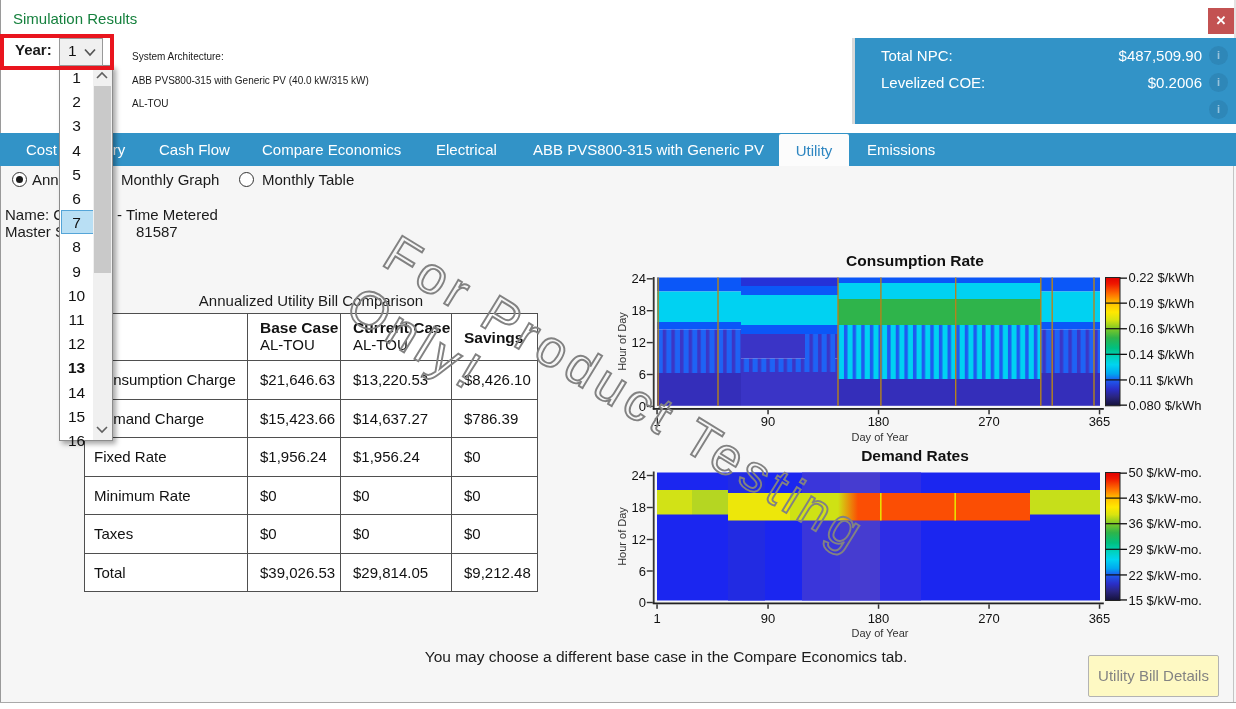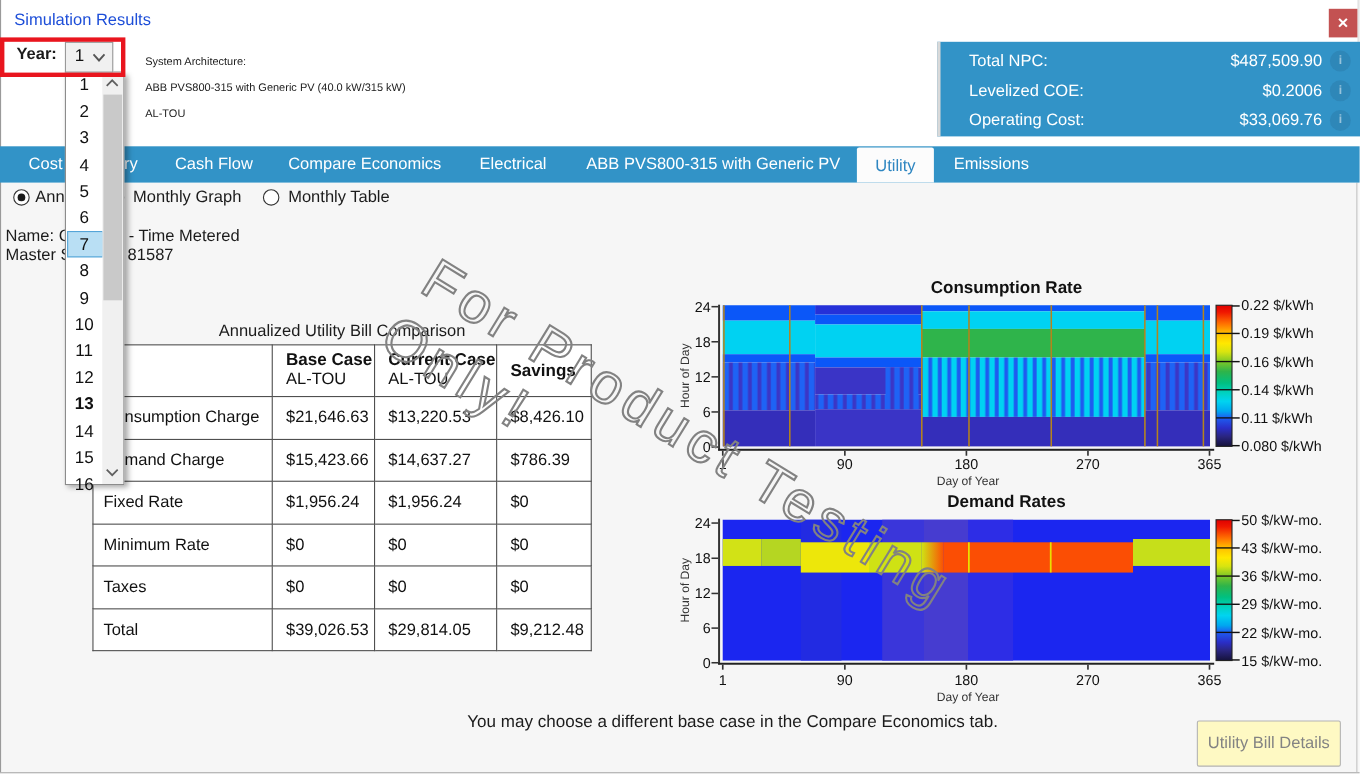--- a/index.html
+++ b/index.html
@@ -4,21 +4,21 @@
 <style>
   html,body{margin:0;padding:0;}
   body{width:1236px;height:709px;overflow:hidden;background:#fff;
        font-family:"Liberation Sans",sans-serif;}
   #page{position:absolute;left:0;top:0;width:1236px;height:709px;background:#fff;}
   .abs{position:absolute;}
   #content{left:0;top:166px;width:1236px;height:536px;background:#f6f6f6;}
   #botline{left:0;top:702px;width:1236px;height:1px;background:#a9a9a9;}
   #leftline{left:0;top:0;width:1px;height:702px;background:#9a9a9a;}
   #rightline{left:1233px;top:166px;width:1px;height:536px;background:#c4c4c4;}
-  #title{left:13px;top:10px;font-size:15px;color:#1d4ed8;}
+  #title{left:13px;top:10px;font-size:15px;color:#15803d;}
   #closebtn{left:1208px;top:8px;width:26px;height:26px;background:#c35252;color:#fff;
      text-align:center;line-height:25px;font-size:13px;font-weight:bold;}
   #rightedge-top{left:1234px;top:0;width:2px;height:38px;background:#e3e3e3;}
   #sysarch{left:132px;top:45px;font-size:10px;color:#1b1b1b;line-height:23.7px;}
   
   #infobox{left:852px;top:38px;width:384px;height:86px;background:#3293c7;
      border-left:3px solid #d9d9d9;color:#fff;font-size:15px;}
   .inforow{position:absolute;left:26px;width:321px;height:20px;}
   .inforow .val{position:absolute;right:0;top:0;}
   .infocirc{position:absolute;left:354px;width:19px;height:19px;border-radius:50%;
@@ -82,21 +82,20 @@
   <div class="abs" id="leftline"></div>
   <div class="abs" id="rightline"></div>
   <div class="abs" id="rightedge-top"></div>
   <div class="abs" id="title">Simulation Results</div>
   <div class="abs" id="closebtn">✕</div>
   <div class="abs" id="sysarch">System Architecture:<br>ABB PVS800-315 with Generic PV (40.0 kW/315 kW)<br>AL-TOU</div>
 
   <div class="abs" id="infobox">
     <div class="inforow" style="top:9px;">Total NPC:<span class="val">$487,509.90</span></div>
     <div class="inforow" style="top:36px;">Levelized COE:<span class="val">$0.2006</span></div>
-    <div class="inforow" style="top:63px;">Operating Cost:<span class="val">$33,069.76</span></div>
     <div class="infocirc" style="top:8px;">i</div>
     <div class="infocirc" style="top:35px;">i</div>
     <div class="infocirc" style="top:62px;">i</div>
   </div>
 
   <div class="abs" id="tabbar">
     <div class="tab" style="left:26px;">Cost Summary</div>
     <div class="tab" style="left:159px;">Cash Flow</div>
     <div class="tab" style="left:262px;">Compare Economics</div>
     <div class="tab" style="left:436px;">Electrical</div>
@@ -111,21 +110,21 @@
       <div class="dot"></div>
     </div>
   <div class="lbl" style="left:32px;top:171px;">Annual</div>
   <div class="radio abs" style="left:98px;top:172px;"></div>
   <div class="lbl" style="left:121px;top:171px;">Monthly Graph</div>
   <div class="radio abs" style="left:239px;top:172px;"></div>
   <div class="lbl" style="left:262px;top:171px;">Monthly Table</div>
   <div class="lbl" style="left:5px;top:206px;">Name: C</div>
   <div class="lbl" style="left:117px;top:206px;">- Time Metered</div>
   <div class="lbl" style="left:5px;top:223px;">Master S</div>
-  <div class="lbl" style="left:116px;top:223px;">81587</div>
+  <div class="lbl" style="left:136px;top:223px;">81587</div>
 
   <div class="abs" id="tbltitle">Annualized Utility Bill Comparison</div>
   <table id="cmp">
     <tbody>
         <tr>
       <td class="c1 hdr"></td>
       <td class="c2 hdr"><b>Base Case</b><br>AL-TOU</td>
       <td class="c3 hdr"><b>Current Case</b><br>AL-TOU</td>
       <td class="c4 hdr" style="vertical-align:middle;padding-top:0;"><b>Savings</b></td>
     </tr>

